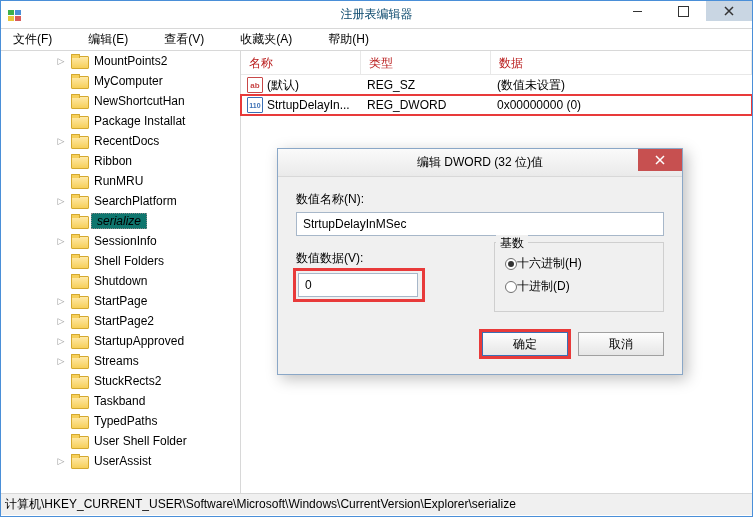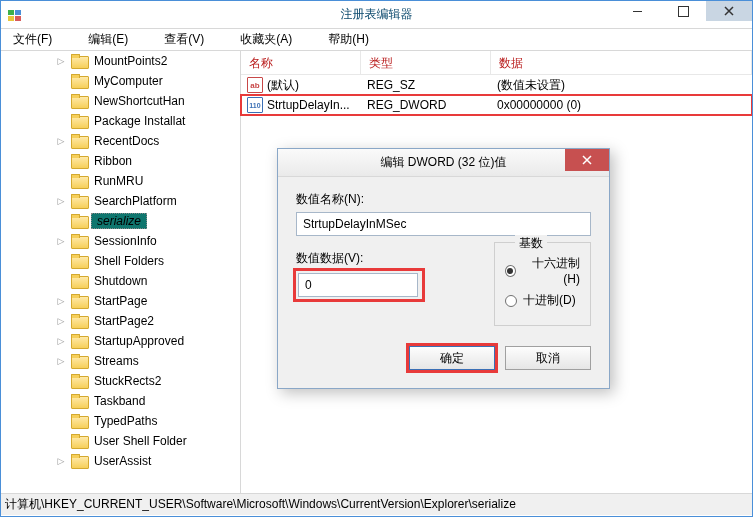--- a/index.html
+++ b/index.html
@@ -51,37 +51,37 @@
 .list-row .cell-data { flex: 1; }
 .val-icon { width: 16px; height: 16px; margin-right: 4px; display: inline-flex; align-items: center; justify-content: center; font-size: 8px; font-weight: bold; border: 1px solid; border-radius: 1px; }
 .val-icon.str { border-color: #c84848; color: #c84848; background: #fff; }
 .val-icon.bin { border-color: #3a6fb5; color: #3a6fb5; background: #fff; font-size: 7px; }
 
 .highlight-red { outline: 2px solid #e83a3a; outline-offset: -1px; }
 
 .statusbar { height: 22px; border-top: 1px solid #d8d8d8; display: flex; align-items: center; padding: 0 4px; background: #f0f0f0; }
 
 
-.dialog { position: absolute; left: 276px; top: 147px; width: 333px; background: #f0f0f0; border: 1px solid #8aa7c7; box-shadow: 4px 4px 14px rgba(0,0,0,0.25); }
+.dialog { position: absolute; left: 276px; top: 147px; width: 406px; background: #f0f0f0; border: 1px solid #8aa7c7; box-shadow: 4px 4px 14px rgba(0,0,0,0.25); }
 .dialog-title { height: 28px; background: linear-gradient(#fafafa, #eaeaea); display: flex; align-items: center; position: relative; padding-left: 8px; border-bottom: 1px solid #d8d8d8; }
 .dialog-title .t { position: absolute; left: 50%; transform: translateX(-50%); }
 .dialog-close { position: absolute; right: 0; top: 0; width: 44px; height: 22px; background: #c75050; display: flex; align-items: center; justify-content: center; }
 .dialog-close svg { width: 10px; height: 10px; stroke: #fff; }
 .dialog-body { padding: 14px 18px 18px; }
 .dlg-label { margin-bottom: 4px; }
 .dlg-input { width: 100%; height: 24px; border: 1px solid #a7b7c9; background: #fff; padding: 0 6px; font-size: 12px; margin-bottom: 14px; }
 .dlg-row { display: flex; gap: 18px; }
 .dlg-col { display: flex; flex-direction: column; }
 .dlg-col.data { width: 180px; }
 .dlg-col.base { flex: 1; }
 .dlg-val-input { width: 120px; height: 24px; border: 1px solid #a7b7c9; background: #fff; padding: 0 6px; font-size: 12px; }
 .dlg-val-wrap { outline: 3px solid #e83a3a; padding: 2px; width: 126px; }
 .fieldset { border: 1px solid #cfcfcf; padding: 6px 10px 10px; position: relative; margin-top: -8px; }
-.fieldset .legend { position: absolute; top: -8px; left: 20px; background: #f0f0f0; padding: 0 4px; }
-.radio-row { display: flex; align-items: center; margin: 6px 0; gap: 6px; text-align: right; }
+.fieldset .legend { position: absolute; top: -8px; left: 1px; background: #f0f0f0; padding: 0 4px; }
+.radio-row { display: flex; align-items: center; margin: 6px 0; gap: 0; text-align: right; }
 .radio { width: 12px; height: 12px; border: 1px solid #707070; border-radius: 50%; display: inline-flex; align-items: center; justify-content: center; background: #fff; }
 .radio.checked::after { content: ""; width: 6px; height: 6px; border-radius: 50%; background: #333; }
 .dlg-buttons { display: flex; justify-content: flex-end; gap: 10px; margin-top: 20px; }
 .btn { width: 86px; height: 24px; border: 1px solid #a0a0a0; background: linear-gradient(#fdfdfd, #e6e6e6); display: flex; align-items: center; justify-content: center; cursor: default; }
 .btn.primary-wrap { outline: 3px solid #e83a3a; }
 .btn.default { border-color: #3a6fb5; }
 </style>
 </head>
 <body>
 

